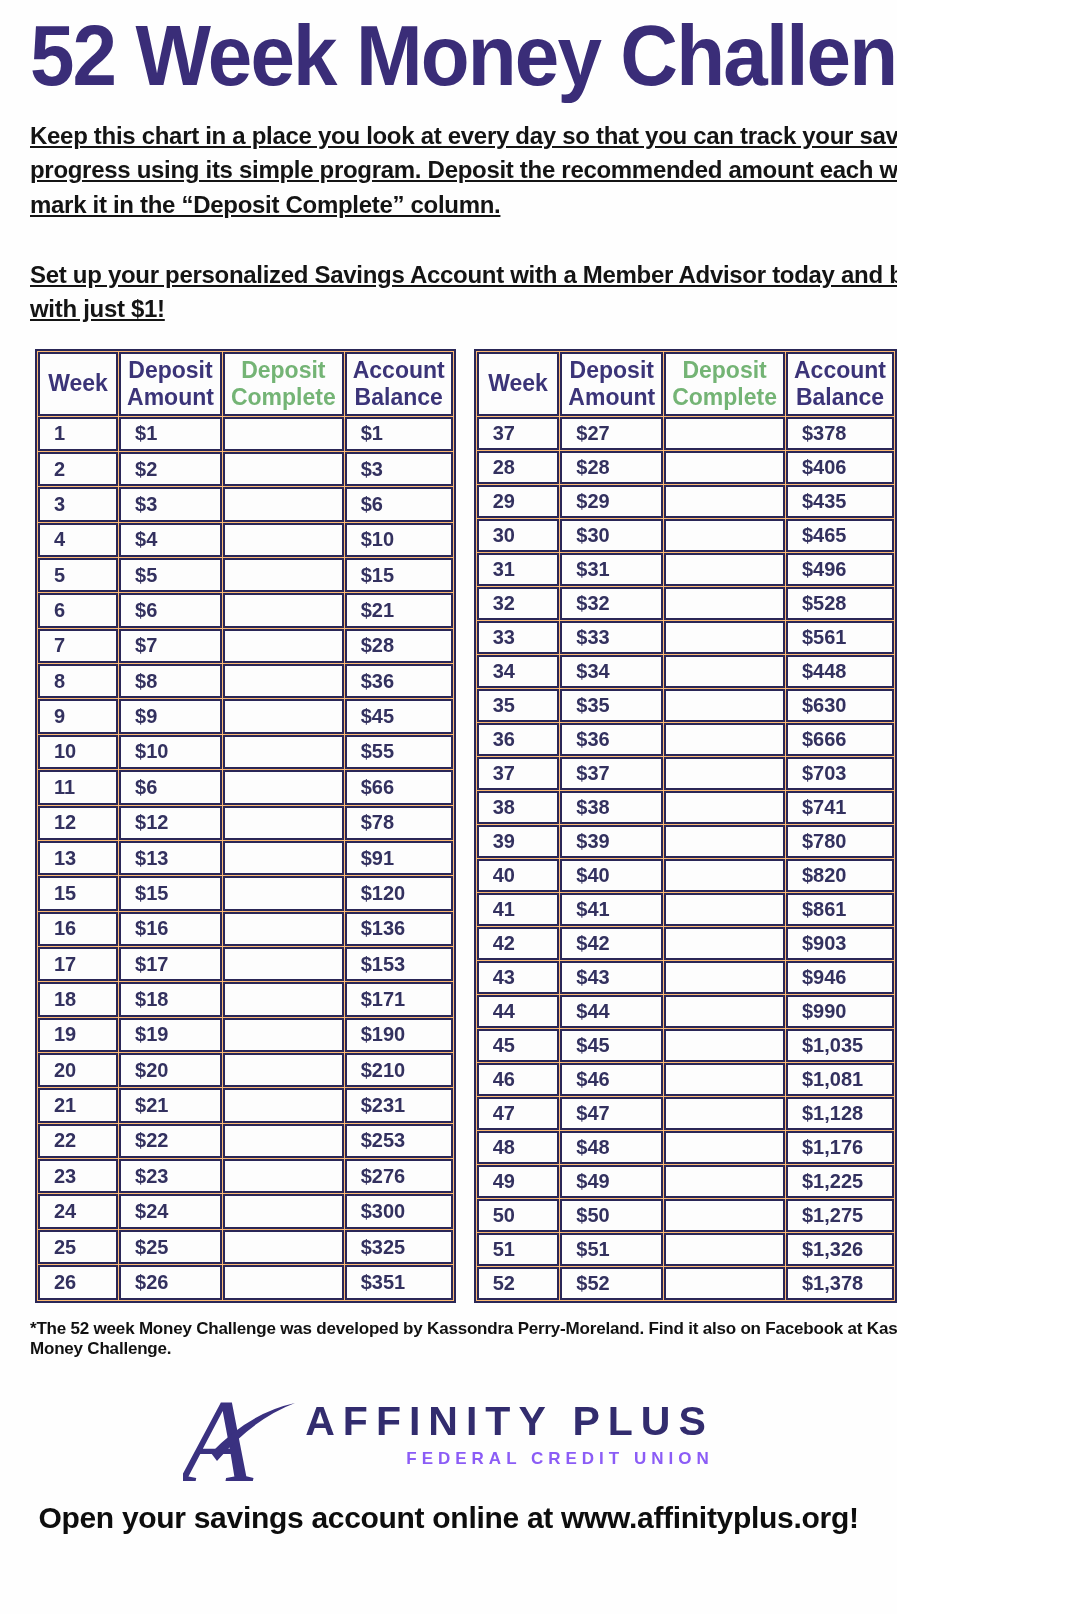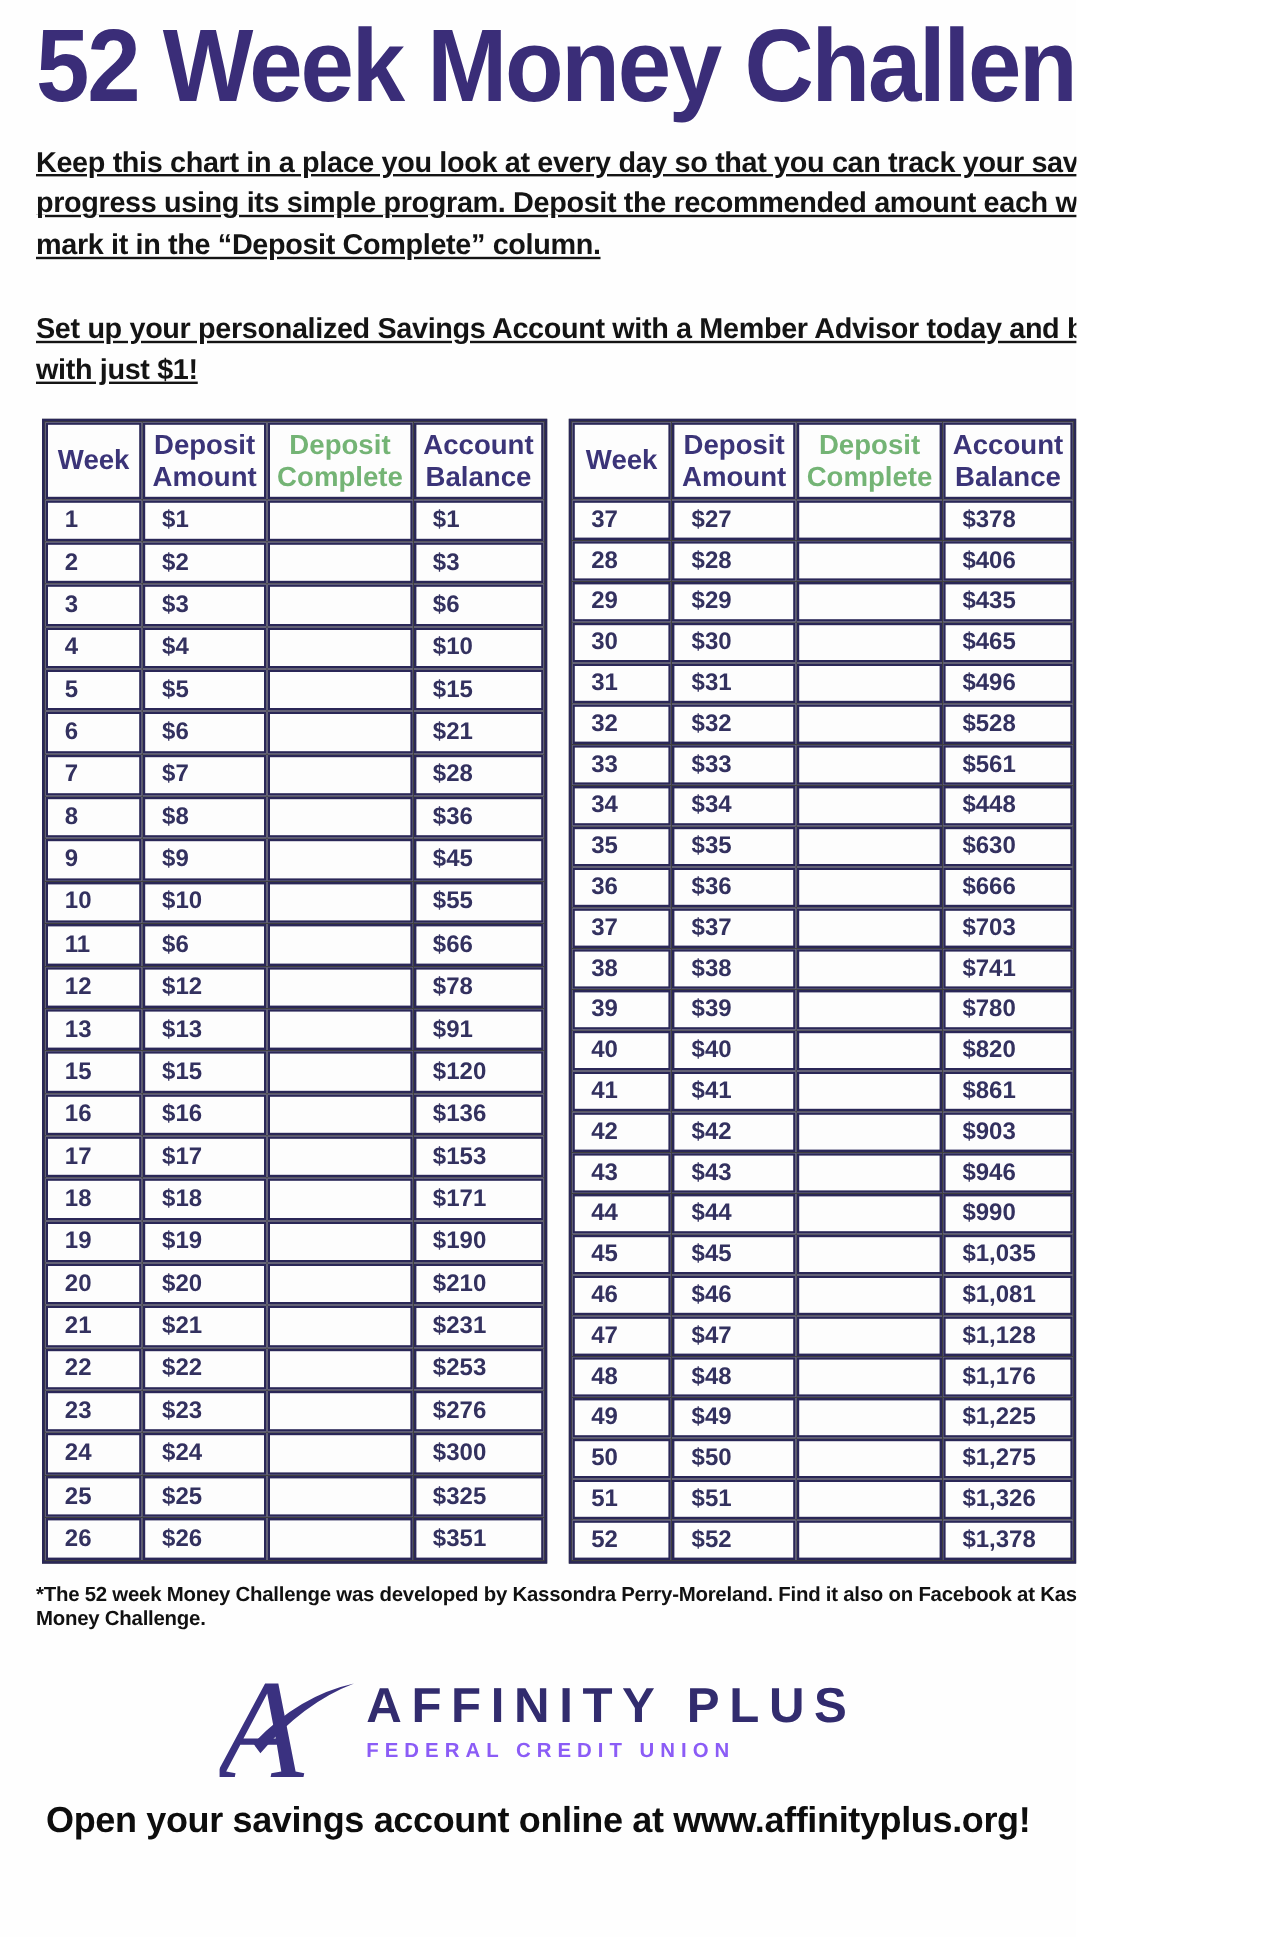--- a/index.html
+++ b/index.html
@@ -20,21 +20,21 @@
     font-size:24px; line-height:1.43; color:#141414; font-weight:600;
     letter-spacing:-0.3px;
     text-decoration:underline;
   }
   .cta { margin-top:36px; }
   .tables-wrap {
     display:flex; gap:18px; margin:22px 0 0 35px;
   }
   table {
     border-collapse:separate; border-spacing:1px;
-    background:#404040; border:2px solid #2a2757;
+    background:#fdba74; border:2px solid #2a2757;
   }
   table.t-left  { width:490px; }
   table.t-right { width:493px; }
   th, td {
     border:2px solid #2a2757; background:#fdfdfd;
     text-align:left; vertical-align:middle;
   }
   th {
     height:64px; font-size:23px; font-weight:600; color:#3b3478;
     text-align:center; line-height:1.15; padding:2px 6px;
@@ -50,21 +50,21 @@
   col.c-bal    { width:26%; }
   .footnote {
     margin:16px 0 0 30px; width:1010px;
     font-size:17px; font-weight:700; color:#111111; letter-spacing:-0.2px;
   }
   .logo {
     display:flex; justify-content:center; align-items:center;
     margin-top:14px; gap:6px;
   }
   .logo-mark { width:116px; height:122px; position:relative; top:2px; }
-  .logo-text { display:flex; flex-direction:column; align-items:flex-start; }
+  .logo-text { display:flex; flex-direction:column; align-items:flex-end; }
   .logo-name {
     font-size:41px; font-weight:700; letter-spacing:8px;
     color:#322c6e; white-space:nowrap;
   }
   .logo-tagline {
     margin-top:4px;
     font-size:17px; font-weight:700; letter-spacing:5px;
     color:#8b5cf6; white-space:nowrap;
   }
   .footer-line {

